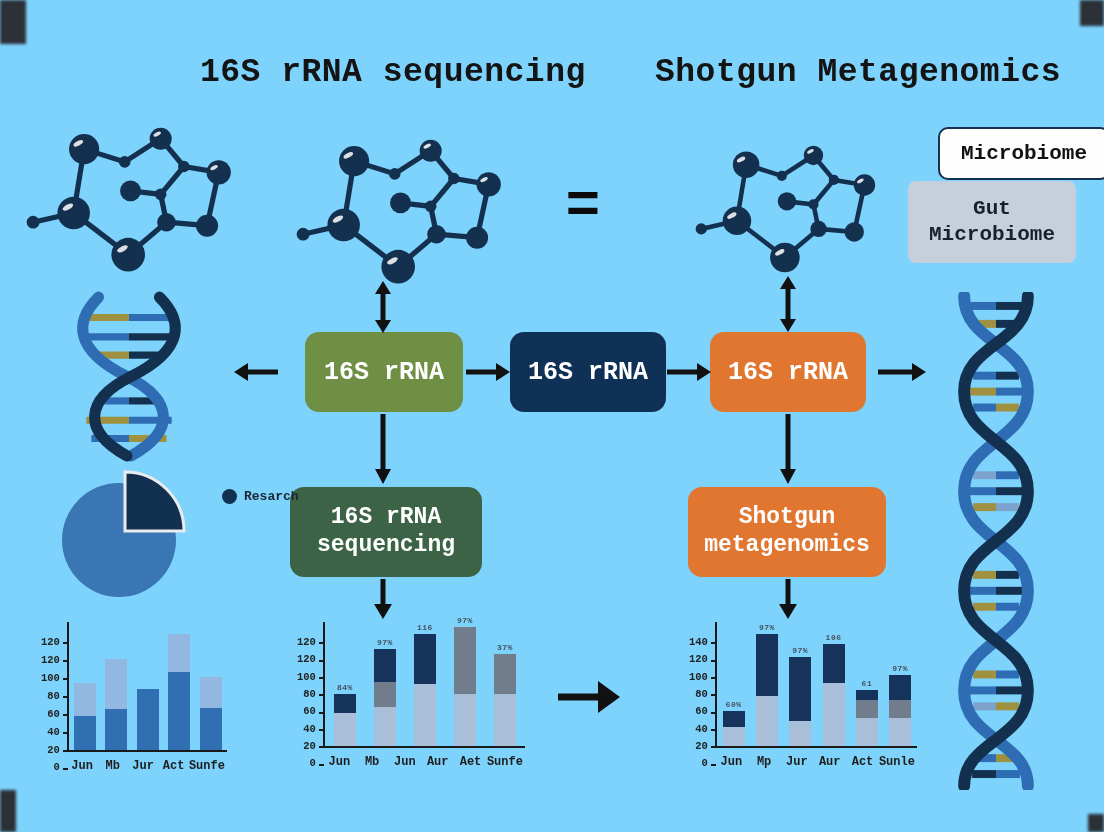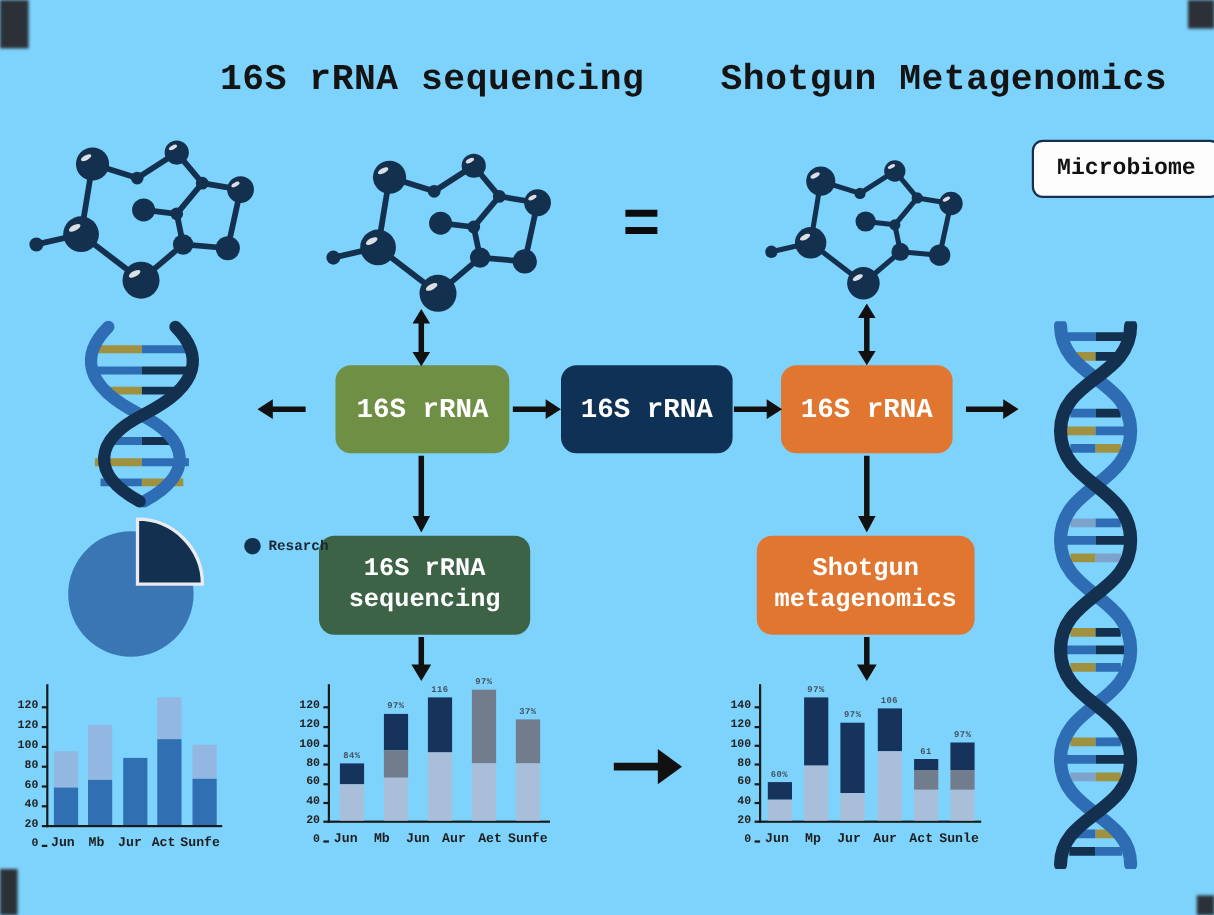--- a/index.html
+++ b/index.html
@@ -26,21 +26,21 @@
   #box-green{left:305px;top:332px;width:158px;height:80px;background:#6e8f44;font-size:25px;}
   #box-navy{left:510px;top:332px;width:156px;height:80px;background:#0f3156;font-size:25px;}
   #box-orange{left:710px;top:332px;width:156px;height:80px;background:#e0762f;font-size:25px;}
   #box-seq{left:290px;top:487px;width:192px;height:90px;background:#3d6347;font-size:23px;line-height:1.2;padding:0 20px;box-sizing:border-box;}
   #box-shotgun{left:688px;top:487px;width:198px;height:90px;background:#e0762f;font-size:23px;line-height:1.2;padding:0 14px;box-sizing:border-box;}
   
   .pie-legend{left:222px;top:489px;display:flex;align-items:center;gap:7px;font-size:13px;font-weight:700;color:#1c2733;justify-content:flex-end;}
   .legend-dot{width:15px;height:15px;border-radius:50%;background:#12304f;}
   
   .chart{position:absolute;display:flex;align-items:flex-end;}
-  .yaxis{display:flex;flex-direction:column;justify-content:space-between;align-items:flex-end;margin-right:7px;font-size:10.5px;font-weight:600;color:#222;}
+  .yaxis{display:flex;flex-direction:column;justify-content:space-between;align-items:flex-end;margin-right:7px;font-size:10.5px;font-weight:600;color:#222;margin-left:25px;}
   .yaxis span{position:relative;line-height:1;}
   .yaxis span::after{content:'';position:absolute;right:-8px;top:50%;width:5px;height:2px;background:#1a1a1a;}
   .chart-right{display:flex;flex-direction:column;}
   .plot{display:flex;align-items:flex-end;justify-content:space-around;border-left:2.5px solid #1a1a1a;border-bottom:2.5px solid #1a1a1a;box-sizing:content-box;}
   .bcol{flex:1;display:flex;flex-direction:column;align-items:center;justify-content:flex-end;}
   .stack{width:22px;display:flex;flex-direction:column;}
   .stack div{width:100%;}
   .blabel{font-size:8px;font-weight:700;color:#44505e;margin-bottom:2px;letter-spacing:.5px;}
   .xrow{display:flex;justify-content:space-around;margin-top:7px;font-size:12px;font-weight:600;color:#1d1d1d;}
   .xrow span{flex:1;text-align:center;}
@@ -119,20 +119,23 @@
     </svg>
   <svg class="abs" style="left:688px;top:132px;" width="204" height="153" viewBox="0 0 200 150">
       <use href="#molecule"></use>
     </svg>
 
   <div class="abs equals">=</div>
 
   <div class="abs microbiome-box">
     <span>Microbiome</span>
   </div>
+  <div class="abs gut-box">
+    <span>Gut Microbiome</span>
+  </div>
 
   <svg class="abs" style="left:56px;top:287px;" width="146" height="178" viewBox="0 0 140 175">
     <g stroke-width="7" stroke-linecap="butt">
       <line x1="30" y1="30" x2="70" y2="30" stroke="#a09141"></line>
         <line x1="70" y1="30" x2="110" y2="30" stroke="#2e6cb4"></line>
       <line x1="24" y1="49" x2="70" y2="49" stroke="#2e6cb4"></line>
         <line x1="70" y1="49" x2="116" y2="49" stroke="#14304f"></line>
       <line x1="38" y1="67" x2="70" y2="67" stroke="#a09141"></line>
         <line x1="70" y1="67" x2="102" y2="67" stroke="#14304f"></line>
       <line x1="42" y1="112" x2="70" y2="112" stroke="#2e6cb4"></line>

